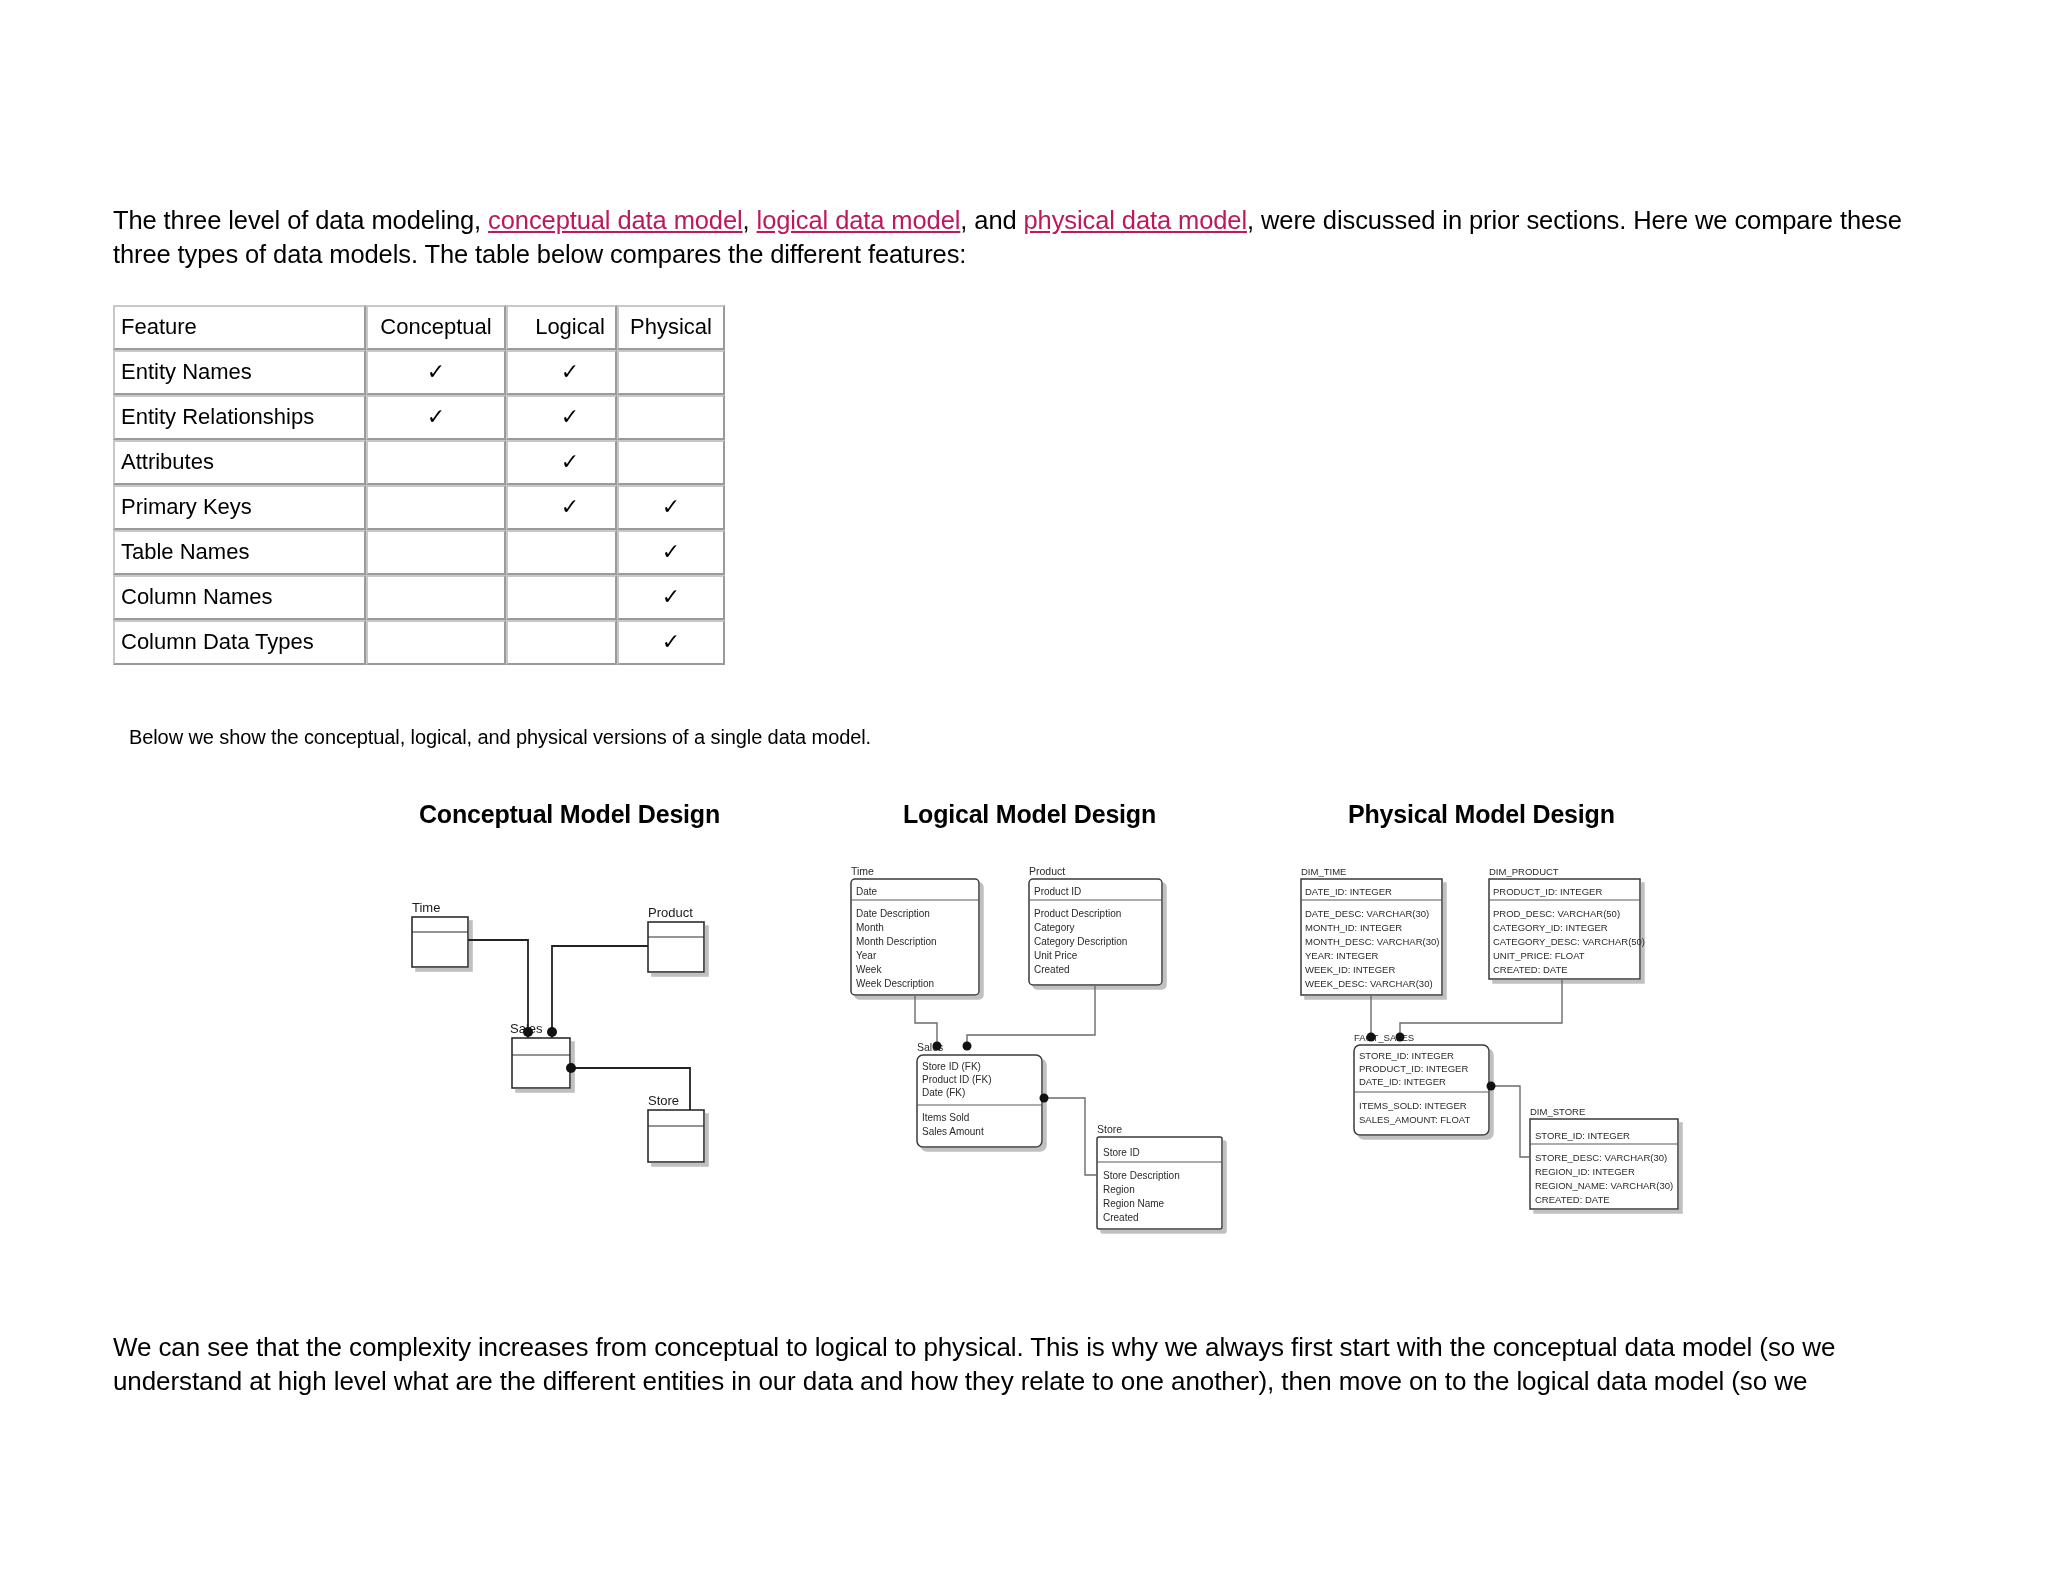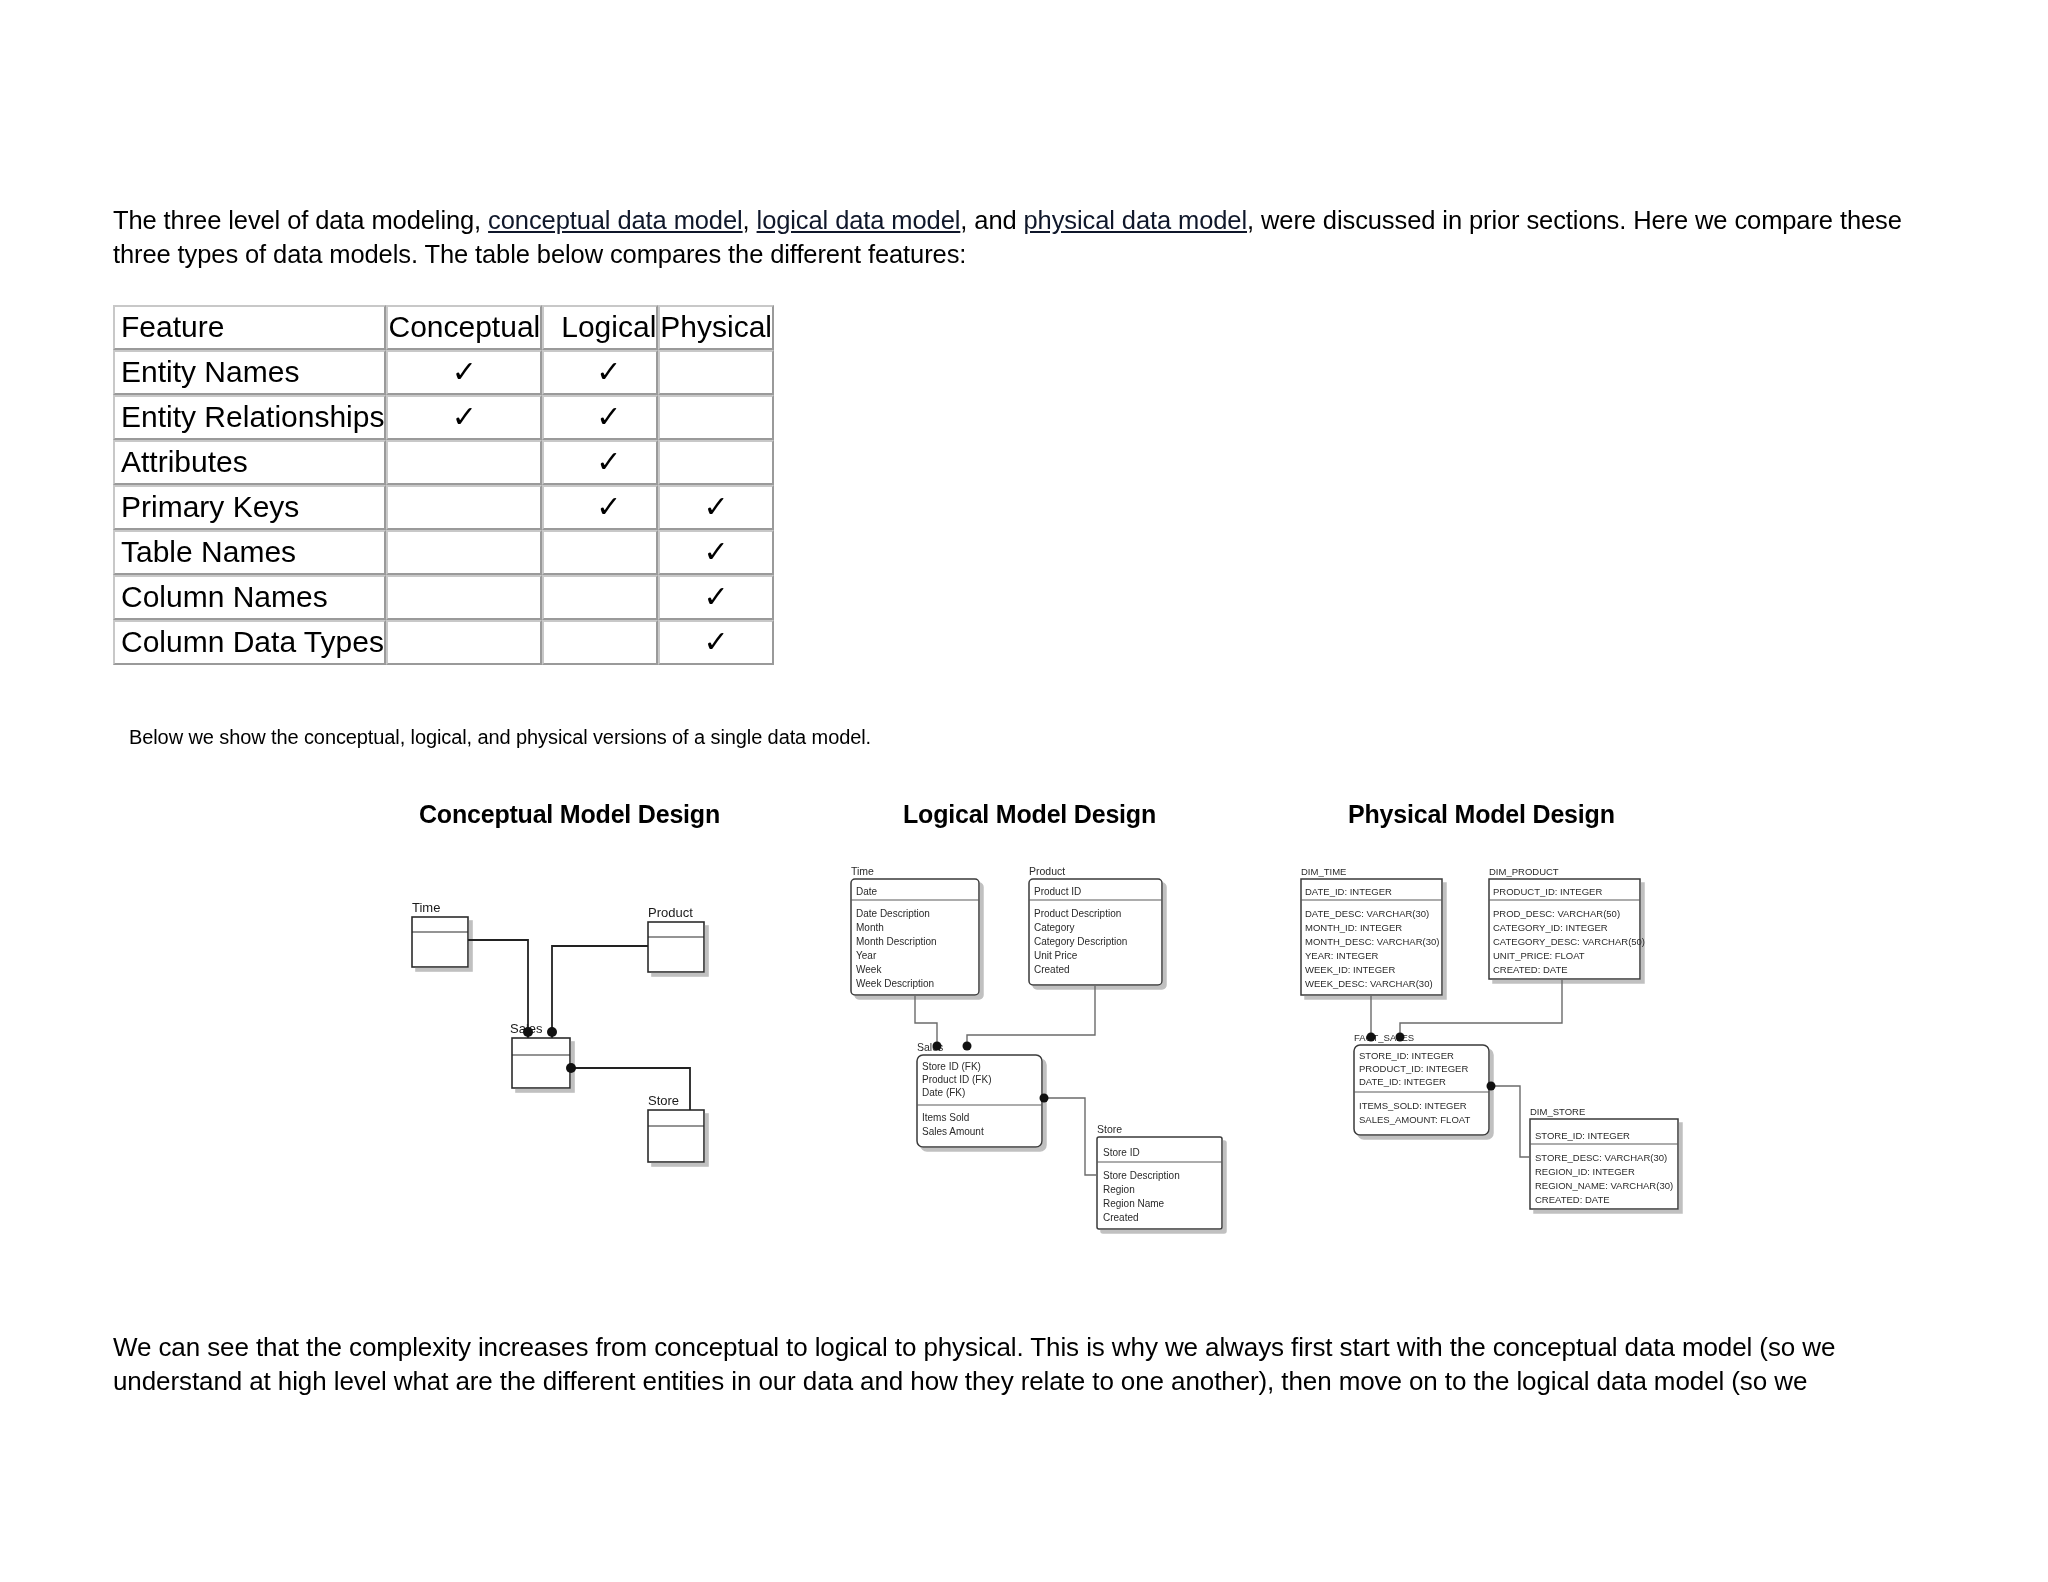--- a/index.html
+++ b/index.html
@@ -26,39 +26,39 @@
   .intro {
     position: absolute;
     left: 113px;
     top: 203px;
     width: 1820px;
     font-size: 25.5px;
     line-height: 34px;
     letter-spacing: -0.1px;
   }
   .lnk {
-    color: #0f172a;
+    color: #be185d;
     text-decoration: underline;
     cursor: pointer;
   }
 
   
   .cmp-table {
     position: absolute;
     left: 113px;
     top: 305px;
     border-collapse: separate;
     border-spacing: 0;
     background: #ffffff;
   }
   .cmp-table td {
     border: 2px solid #9a9a9a;
     border-top-color: #c8c8c8;
     border-left-color: #c8c8c8;
-    font-size: 30px;
+    font-size: 22px;
     height: 36px;
     padding: 2px 0 3px 4px;
     vertical-align: middle;
     background: #ffffff;
     white-space: nowrap;
   }
   .cmp-table td.c-feature { width: 243px; padding-left: 6px; }
   .cmp-table td.c-val     { width: 136px; text-align: center; padding-left: 0; }
   .cmp-table td.c-val2    { width: 90px;  text-align: center; padding-left: 17px; margin-left: 25px; }
   .cmp-table td.c-val3    { width: 104px; text-align: center; padding-left: 0; }

